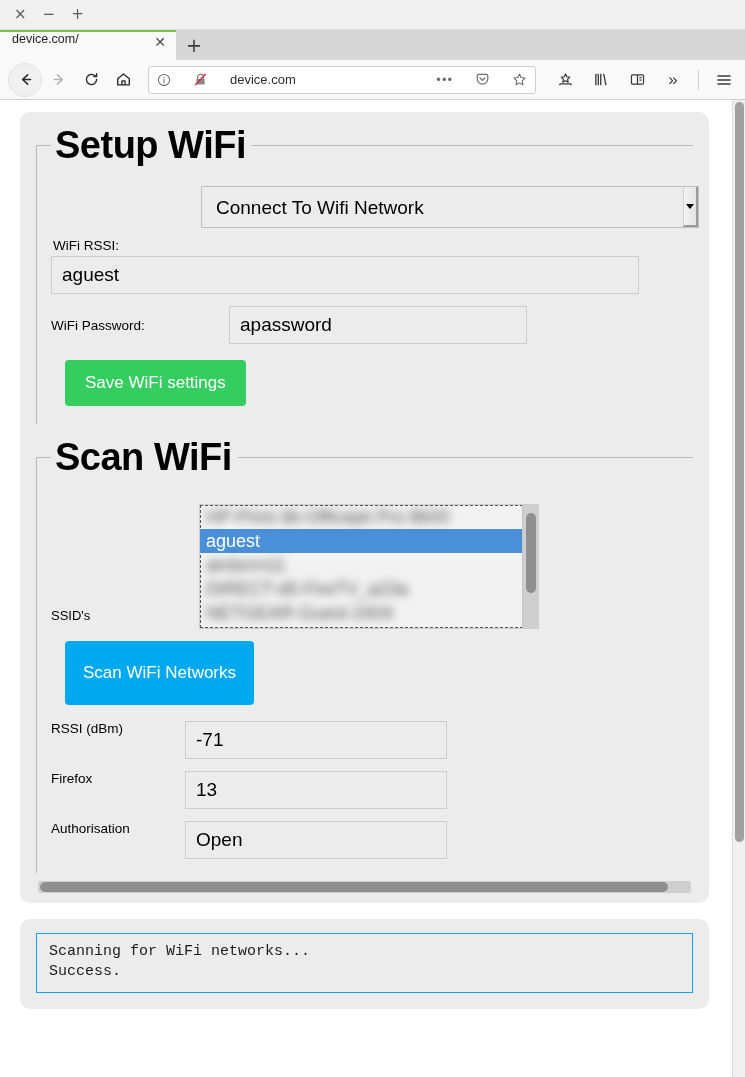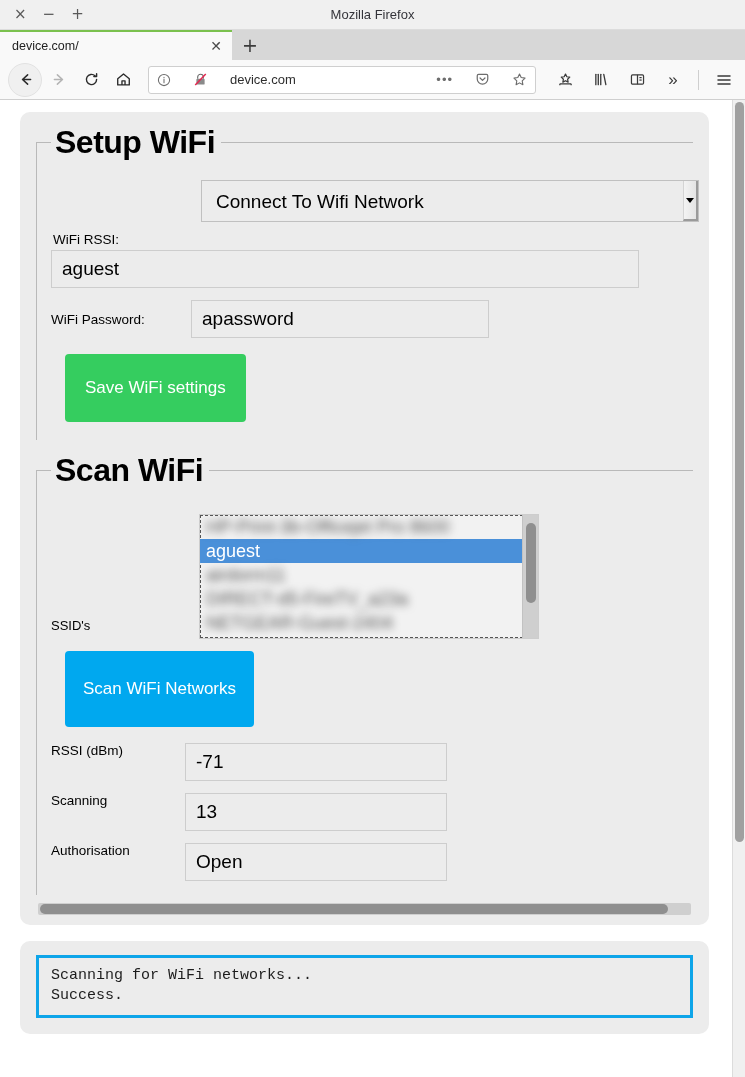--- a/index.html
+++ b/index.html
@@ -49,24 +49,24 @@
 
   
   .tabstrip {
     height: 30px;
     flex: 0 0 30px;
     background: #d7d7d7;
     display: flex; align-items: flex-end;
     position: relative;
   }
   .tab {
-    width: 232px; height: 30px;
+    width: 176px; height: 30px;
     background: #f9f9f9;
     border-top: 2px solid #7bc14e;
-    display: flex; align-items: center;
+    display: flex; align-items: flex-start;
     padding: 0 6px 0 12px;
     position: relative;
   }
   .tab-title {
     flex: 1;
     font-size: 12.5px;
     color: #222;
     white-space: nowrap; overflow: hidden; text-overflow: ellipsis;
   }
   .tab-close {
@@ -176,21 +176,21 @@
   fieldset.grp {
     border: 1px solid #b9b9b9;
     border-right: none;
     border-bottom: none;
     margin: 0 0 6px 0;
     padding: 6px 10px 14px 14px;
     min-width: 0;
   }
   fieldset.grp + fieldset.grp { margin-top: 14px; }
   legend.grp-legend {
-    font-size: 32px;
+    font-size: 38px;
     font-weight: bold;
     color: #000;
     padding: 0 6px 0 4px;
     line-height: 1;
     letter-spacing: -0.5px;
   }
   .lbl {
     font-size: 13.5px;
     color: #000;
   }
@@ -238,21 +238,21 @@
     height: 38px;
     background: #ececec;
     border: 1px solid #cdcdcd;
     font-family: "Liberation Sans", sans-serif;
     font-size: 19px;
     color: #000;
     padding: 0 10px;
     border-radius: 0;
   }
   input.ssid { width: 588px; display: block; }
-  .pw-row { margin-top: 12px; display: flex; align-items: center; }
+  .pw-row { margin-top: 12px; display: flex; align-items: center; gap: 38px; }
   .pw-row .lbl { width: 140px; }
   input.pw { width: 298px; }
 
   .showpw-row {
     margin: 8px 0 0 148px;
     display: flex; align-items: center;
   }
   input[type=checkbox].cb {
     width: 14px; height: 14px;
     margin: 0 1px 0 0;
@@ -263,26 +263,26 @@
   button.btn {
     border: none;
     color: #fff;
     font-family: "Liberation Sans", sans-serif;
     font-size: 17px;
     border-radius: 4px;
     cursor: pointer;
   }
   button.btn-save {
     background: #35cd5f;
-    padding: 24px 20px;
+    padding: 13px 20px;
     margin: 16px 0 4px 14px;
   }
   button.btn-scan {
     background: #00a8ef;
-    padding: 28px 18px;
+    padding: 22px 18px;
     margin: 12px 0 4px 14px;
   }
 
   
   .list-row {
     display: flex;
     align-items: flex-end;
     margin-top: 22px;
   }
   .list-label {
@@ -359,21 +359,21 @@
   }
 
   
   .console-panel {
     background: #ececec;
     border-radius: 10px;
     padding: 14px 16px 16px 16px;
   }
   .console-box {
     background: #ececec;
-    border: 3px solid #0ea5e9;
+    border: 1px solid #0ea5e9;
     padding: 8px 12px;
     min-height: 60px;
   }
   .console-line {
     font-family: "Liberation Mono", monospace;
     font-size: 15px;
     color: #1d1d1d;
     line-height: 1.35;
     white-space: pre;
   }
@@ -382,21 +382,20 @@
 <body>
 
 <div id="window">
 
   <div class="titlebar">
     <div class="wincontrols">
       <span>×</span>
       <span>−</span>
       <span>+</span>
     </div>
-    <div class="wintitle">Mozilla Firefox</div>
   </div>
 
   <div class="tabstrip">
     <div class="tab">
       <span class="tab-title">device.com/</span>
       <span class="tab-close">✕</span>
     </div>
     <div class="newtab">+</div>
   </div>
 
@@ -536,21 +535,21 @@
             </div>
           </div>
 
           <button class="btn btn-scan">Scan WiFi Networks</button>
 
           <div class="info-row">
             <span class="lbl">RSSI (dBm)</span>
             <input class="txt info" type="text" value="-71" style="">
           </div>
           <div class="info-row">
-            <span class="lbl">Scanning</span>
+            <span class="lbl">Firefox</span>
             <input class="txt info" type="text" value="13" style="">
           </div>
           <div class="info-row">
             <span class="lbl">Authorisation</span>
             <input class="txt info" type="text" value="Open" style="">
           </div>
         </fieldset>
 
         <div class="hscroll">
           <div class="hscroll-thumb"></div>

